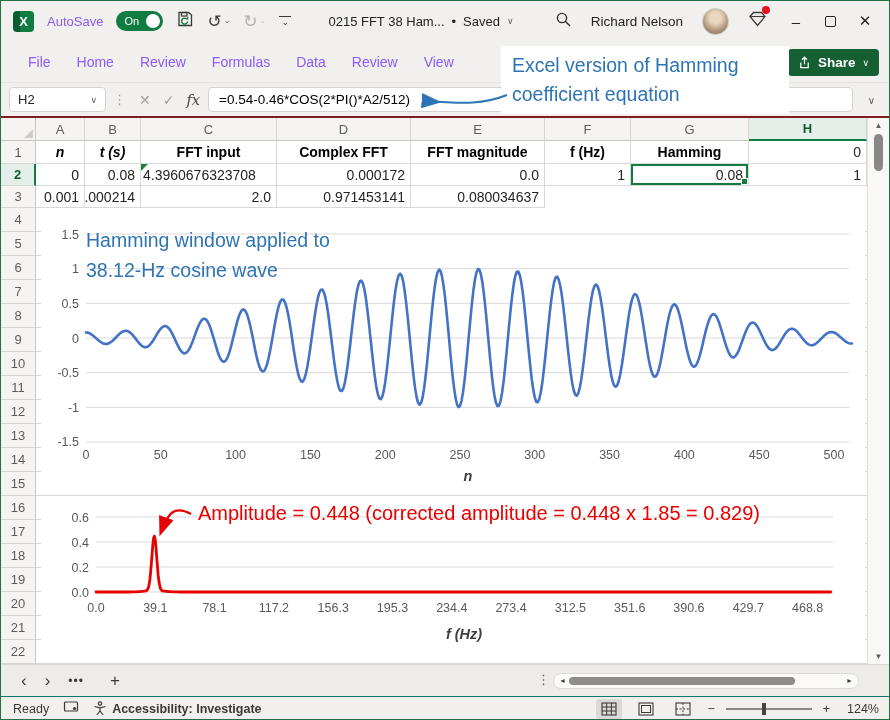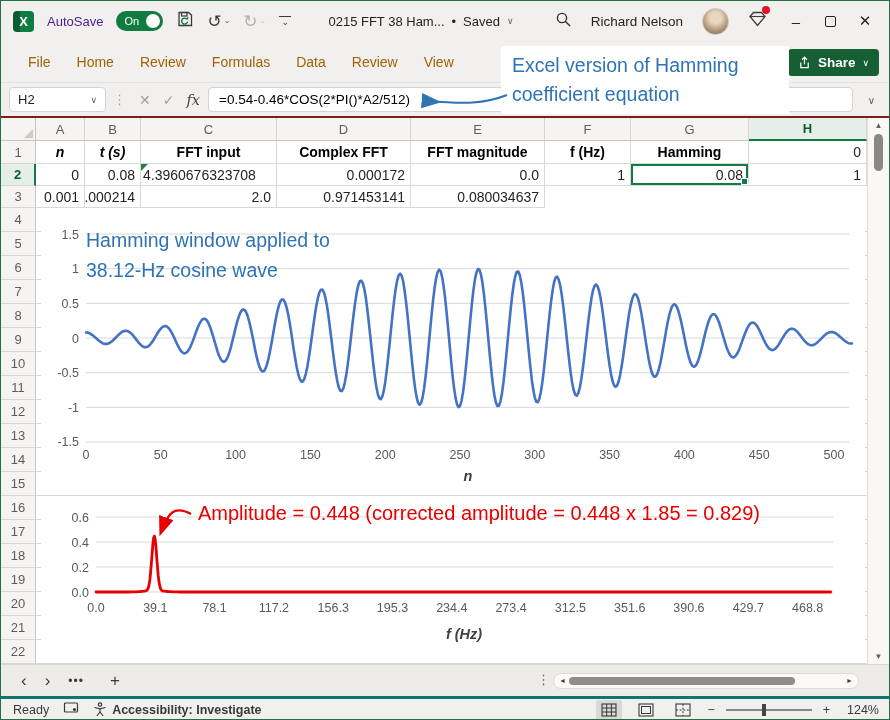--- a/index.html
+++ b/index.html
@@ -7,21 +7,21 @@
   #window { position:relative; width:890px; height:720px; background:#f2f0ee;
             border:1px solid #1f7246; overflow:hidden; color:#252423; }
   svg text { font-family:"Liberation Sans", sans-serif; }
 
   
   .titlebar { position:absolute; left:0; top:0; width:888px; height:40px;
               display:flex; align-items:center; background:#f2f0ee; }
   .tb-left { display:flex; align-items:center; gap:13px; margin-left:12px; }
   .xl-icon { width:21px; height:21px; border-radius:4px; display:flex; align-items:center; justify-content:center;
              background:linear-gradient(90deg,#0b5c30 0 34%,#107c41 34%); color:#fff; font-weight:bold; font-size:13px; }
-  .autosave-lbl { font-size:13px; color:#4c1d95; }
+  .autosave-lbl { font-size:13px; color:#8b5cf6; }
   .toggle { width:47px; height:20px; border-radius:10px; background:#107c41; position:relative;
             color:#fff; font-size:11px; display:flex; align-items:center; padding-left:8px; cursor:pointer; }
   .toggle .knob { position:absolute; right:3px; top:3px; width:14px; height:14px; border-radius:50%; background:#fff; }
   .tb-ico { color:#3b3a39; font-size:17px; line-height:1; display:flex; align-items:center; gap:2px; }
   .tb-ico .mini-chev { font-size:8px; color:#605e5c; }
   .dim { color:#b3b0ad; }
   .dim .mini-chev { color:#c8c6c4; }
   .more-cmd { width:12px; border-top:1.6px solid #3b3a39; text-align:center; font-size:9px; color:#3b3a39; line-height:10px; }
   .tb-center { position:absolute; left:280px; width:280px; top:0; height:40px;
                display:flex; align-items:center; justify-content:center; gap:7px; font-size:13px; color:#252423; }
@@ -31,21 +31,21 @@
             background:radial-gradient(circle at 50% 35%, #e9d7bf 0 28%, #b59a7e 60%, #6e5b49 100%); }
   .badge-wrap { position:relative; }
   .red-dot { position:absolute; right:-3px; top:-4px; width:8px; height:8px; border-radius:50%; background:#e81123; }
   .win-btn { font-size:15px; color:#252423; width:20px; text-align:center; }
   .max-box { width:11px; height:11px; border:1.4px solid #252423; border-radius:2px; }
 
   
   .ribbon { position:absolute; left:0; top:40px; width:888px; height:42px; background:#f2f0ee;
             border-bottom:1px solid #e4e2e0; }
   .tabs { display:flex; align-items:center; height:100%; padding-left:14px; }
-  .rtab { font-size:14px; color:#a16207; padding:0 13px; line-height:42px; cursor:pointer; }
+  .rtab { font-size:14px; color:#8b5cf6; padding:0 13px; line-height:42px; cursor:pointer; }
   .share-btn { position:absolute; right:10px; top:8px; height:27px; background:#155f33; color:#fff; border-radius:4px;
                display:flex; align-items:center; gap:7px; padding:0 10px; font-size:13.5px; font-weight:bold; }
   .share-btn .chev { font-size:9px; font-weight:normal; }
 
   
   .fbar { position:absolute; left:0; top:82px; width:888px; height:35px; background:#f2f0ee;
           border-bottom:2px solid #7f1d1d; display:flex; align-items:center; padding:0 10px 0 8px; }
   .namebox { width:97px; height:25px; background:#fff; border:1px solid #d6d4d2; border-radius:4px;
              display:flex; align-items:center; font-size:13px; padding:0 8px; }
   .namebox .chev { margin-left:auto; font-size:9px; color:#605e5c; }
@@ -107,21 +107,21 @@
   .add-sheet { font-size:17px; color:#3b3a39; margin-left:26px; }
   .hsb-dots { position:absolute; left:536px; top:7px; font-size:13px; color:#605e5c; }
   .hscroll { position:absolute; left:552px; top:8px; width:306px; height:16px; background:#fbfaf9;
              border:1px solid #dddbd8; border-radius:8px; }
   .hscroll .la { position:absolute; left:5px; top:3px; font-size:7px; color:#3b3a39; }
   .hscroll .ra { position:absolute; right:5px; top:3px; font-size:7px; color:#3b3a39; }
   .hthumb { position:absolute; left:15px; top:3px; width:226px; height:8px; border-radius:4px; background:#8f8d8b; }
 
   
   .statusbar { position:absolute; left:0; top:695px; width:888px; height:24px; background:#f2f0ed;
-               border-top:3px solid #0f766e; display:flex; align-items:center; font-size:12.5px; color:#3b3a39; }
+               border-top:1px solid #0f766e; display:flex; align-items:center; font-size:12.5px; color:#3b3a39; }
   .sb-left { display:flex; align-items:center; gap:14px; margin-left:12px; }
   .sb-right { margin-left:auto; display:flex; align-items:center; gap:11px; margin-right:10px; }
   .viewbtn { width:26px; height:20px; display:flex; align-items:center; justify-content:center; border-radius:2px; }
   .viewbtn.sel { background:#dbd9d7; }
   .zslider { position:relative; width:86px; height:2px; background:#8a8886; }
   .zslider .zthumb { position:absolute; left:36px; top:-5px; width:4px; height:12px; background:#444; }
   .zpct { width:38px; text-align:right; }
   .bold { font-weight:bold; }
 </style>
 </head>

